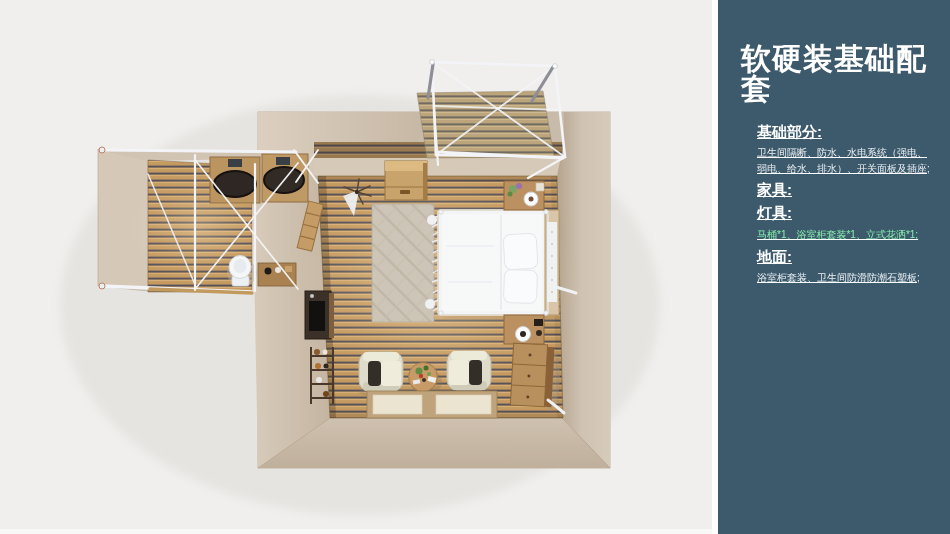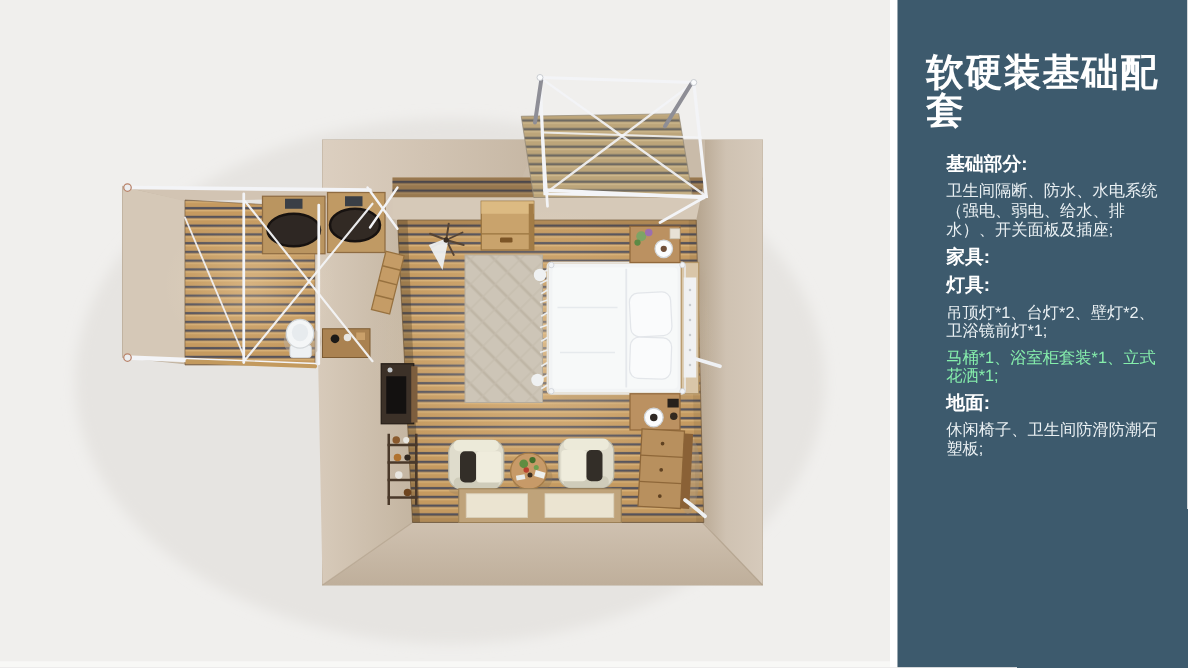--- a/index.html
+++ b/index.html
@@ -10,25 +10,25 @@
   .canvas{width:712px;height:534px;position:relative;flex:0 0 auto;}
   .canvas svg{display:block;}
   .divider{width:6px;height:534px;flex:0 0 auto;background:#ffffff;}
   .panel{
     width:232px;height:534px;flex:0 0 auto;box-sizing:border-box;
     background:#3d5a6d;color:#fff;padding:44px 20px 0 23px;
   }
   .panel h1{
     margin:0;font-size:30px;line-height:30px;font-weight:700;letter-spacing:1px;color:#ffffff;
   }
-  .sections{margin-top:19px;padding-left:16px;}
+  .sections{margin-top:19px;padding-left:16px;text-decoration:underline;}
   .section{margin-top:5px;}
   .section:first-child{margin-top:0;}
   .section h2{margin:0 0 4px 0;font-size:15px;line-height:18px;font-weight:700;color:#ffffff;}
-  .section p{margin:0;font-size:13px;line-height:15.5px;color:#eaf0f3;word-break:break-all;}
+  .section p{margin:0;font-size:10px;line-height:15.5px;color:#eaf0f3;word-break:break-all;}
   .bottom-strip{position:absolute;left:0;bottom:0;width:712px;height:5px;background:#f8f8f6;}
 </style>
 </head>
 <body>
 
 <div class="stage" style="background: rgb(240, 239, 237);">
 
   <div class="canvas">
     <svg width="712" height="534" viewBox="0 0 712 534" xmlns="http://www.w3.org/2000/svg">
       <defs>
@@ -324,24 +324,23 @@
     <div class="sections">
       <div class="section">
         <h2>基础部分:</h2>
         <p style="color: rgb(234, 240, 243);">卫生间隔断、防水、水电系统（强电、弱电、给水、排水）、开关面板及插座;</p>
       </div>
       <div class="section">
         <h2>家具:</h2>
       </div>
       <div class="section">
         <h2>灯具:</h2>
-        <p style="color: rgb(234, 240, 243);">吊顶灯*1、台灯*2、壁灯*2、卫浴镜前灯*1;</p>
       </div>
       <div class="section">
         <p style="color: #86efac;">马桶*1、浴室柜套装*1、立式花洒*1;</p>
       </div>
       <div class="section">
         <h2>地面:</h2>
-        <p style="color: rgb(234, 240, 243);">休闲椅子、卫生间防滑防潮石塑板;</p>
+        <p style="color: rgb(234, 240, 243);">浴室柜套装、卫生间防滑防潮石塑板;</p>
       </div>
     </div>
   </div>
 </div>
 
 </body></html>

